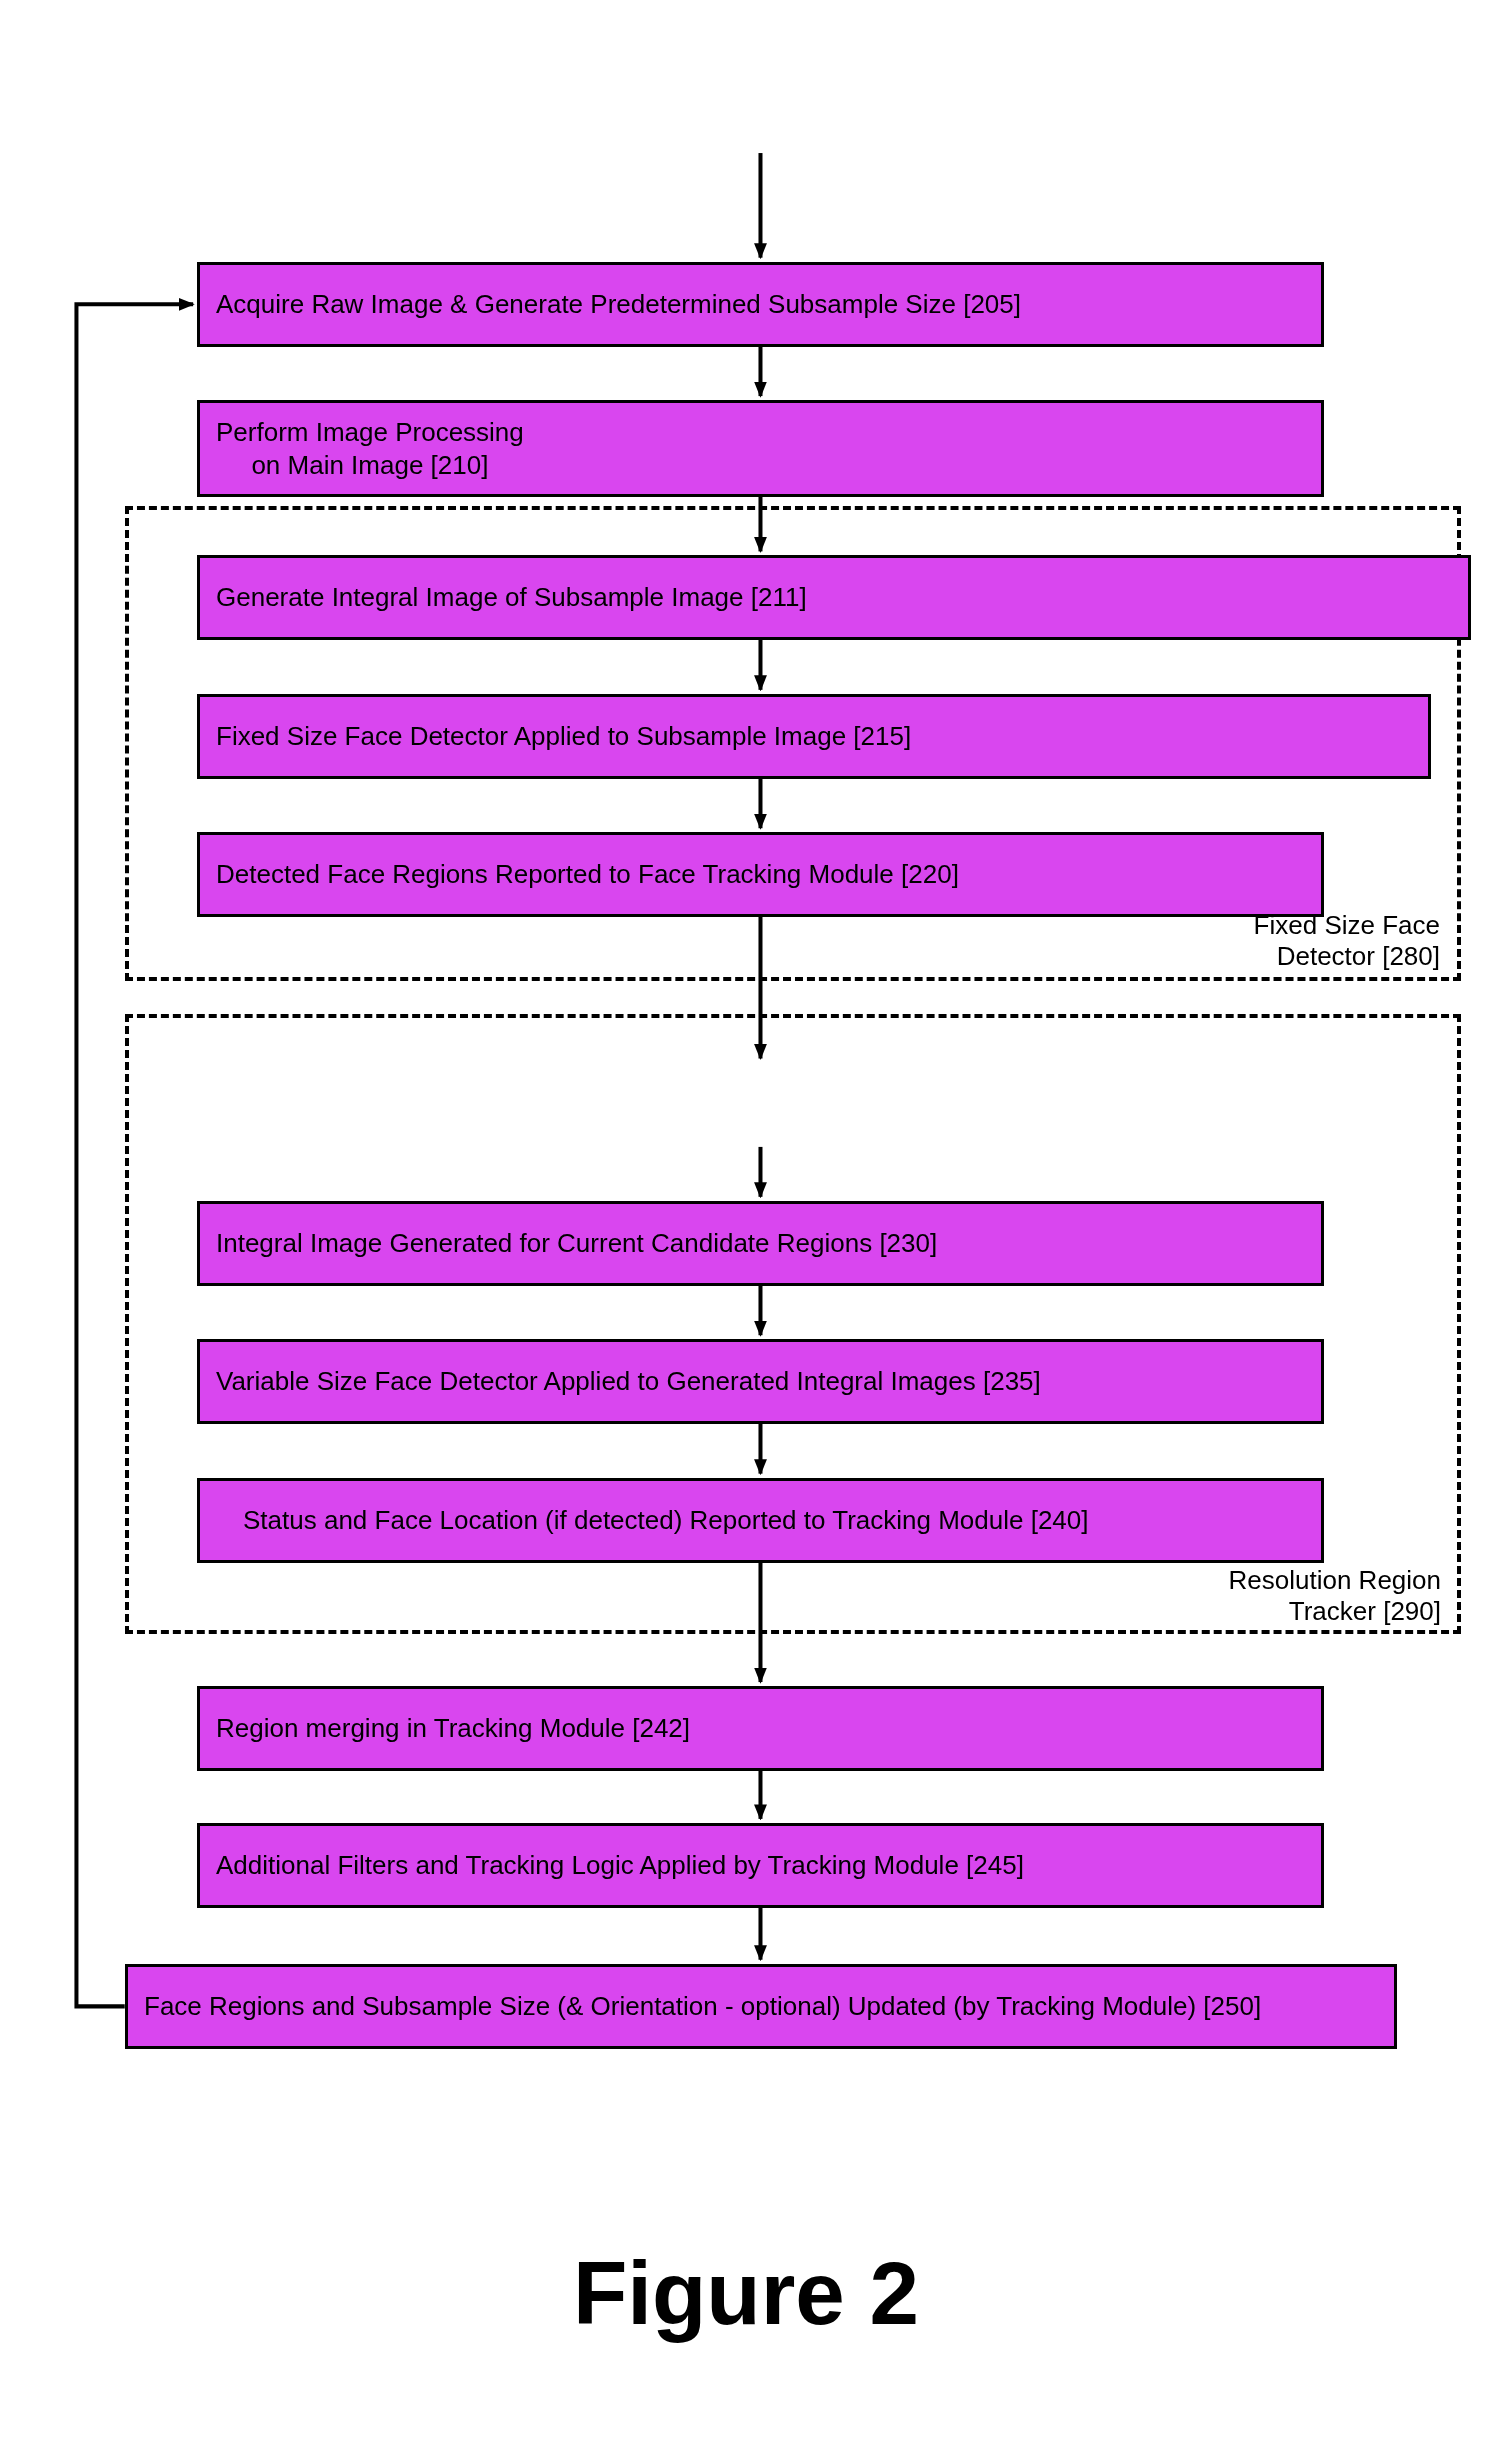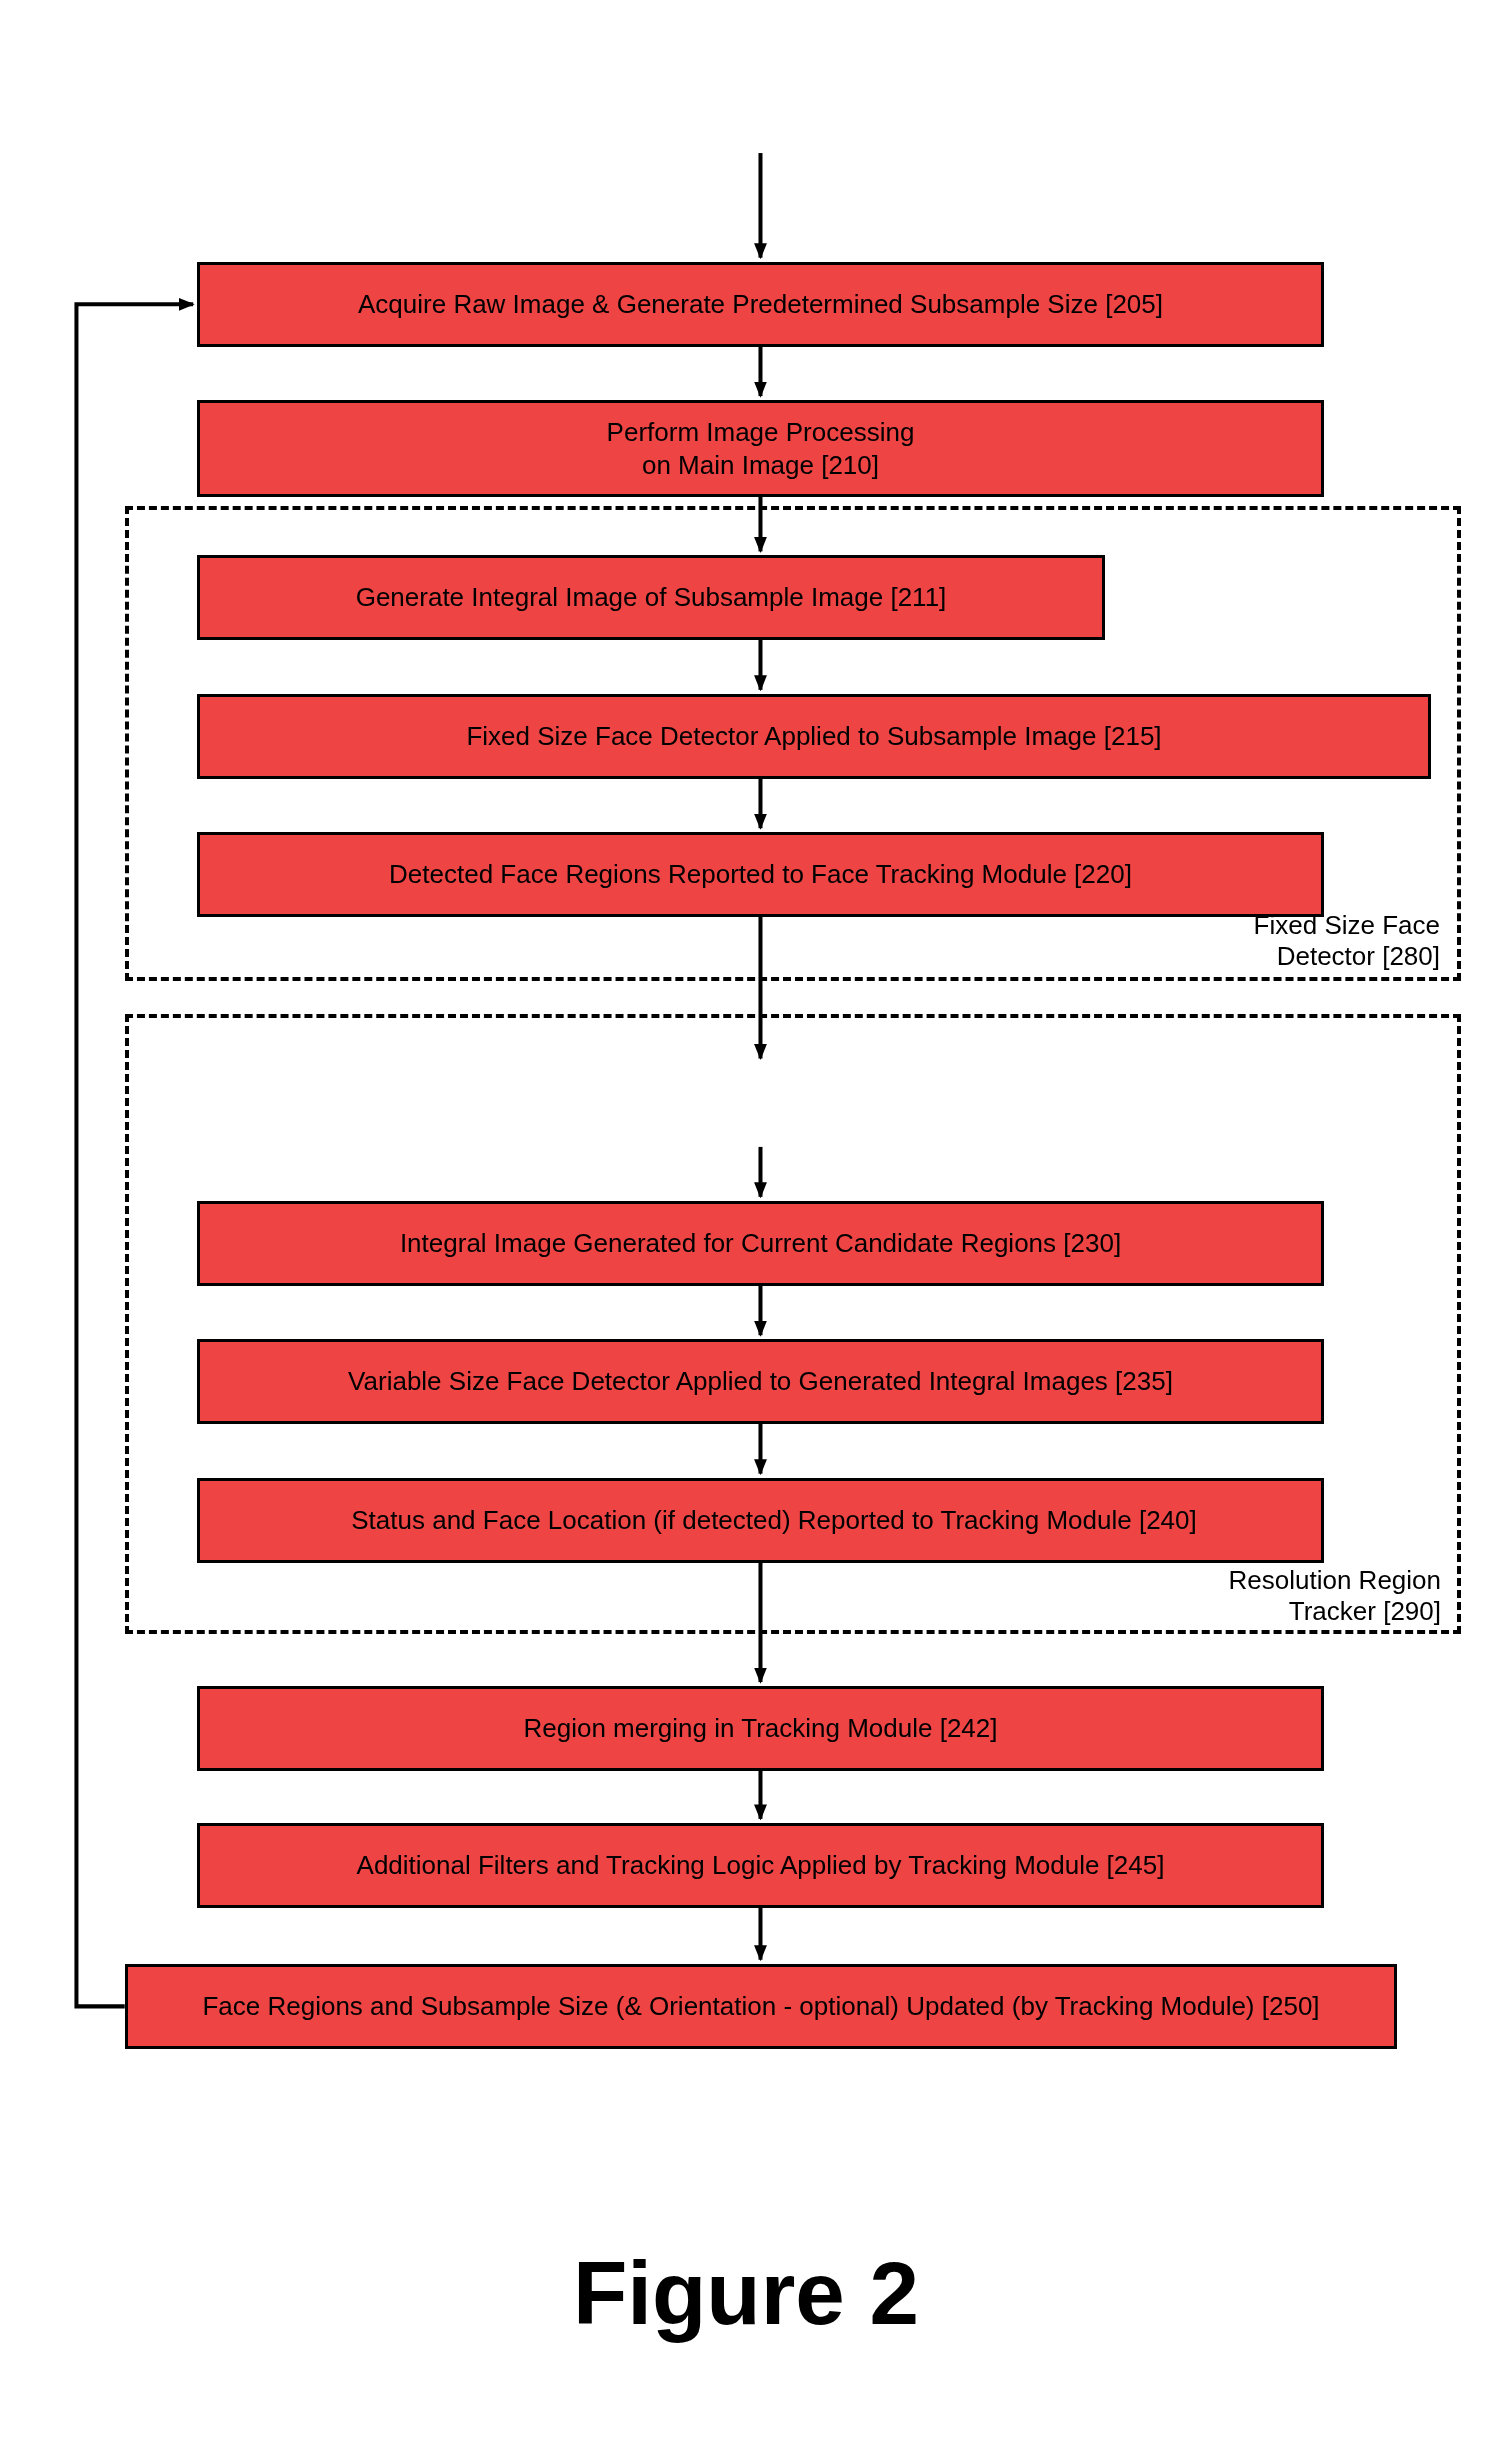--- a/index.html
+++ b/index.html
@@ -10,24 +10,23 @@
     }
     .canvas {
       width: 1492px;
       height: 2462px;
       position: relative;
       background: #fff;
     }
     .box {
       position: absolute;
       border: 3.2px solid #000;
-      background: #ef4444;
+      background: #d946ef;
       display: flex;
       align-items: center;
-      justify-content: center;
       text-align: center;
       font-size: 26px;
       line-height: 1.25;
       box-sizing: border-box;
       padding: 6.4px 16px;
     }
     .dashed-group {
       position: absolute;
       border: 4.8px dashed #000;
       box-sizing: border-box;
@@ -77,21 +76,21 @@
     <span>Acquire Raw Image &amp; Generate Predetermined Subsample Size [205]</span>
   </div>
 
   <div class="box" style="left:197px; top:400px; width:1127px; height:97px;">
     <div>
       <span>Perform Image Processing</span><br>
       <span>on Main Image [210]</span>
     </div>
   </div>
 
-  <div class="box" style="left:197px; top:555px; width:908px; height:85px;">
+  <div class="box" style="left:197px; top:555px; width:1274px; height:85px;">
     <span>Generate Integral Image of Subsample Image [211]</span>
   </div>
 
   <div class="box" style="left:197px; top:694px; width:1234px; height:85px;">
     <span>Fixed Size Face Detector Applied to Subsample Image [215]</span>
   </div>
 
   <div class="box" style="left:197px; top:832px; width:1127px; height:85px;">
     <span>Detected Face Regions Reported to Face Tracking Module [220]</span>
   </div>

